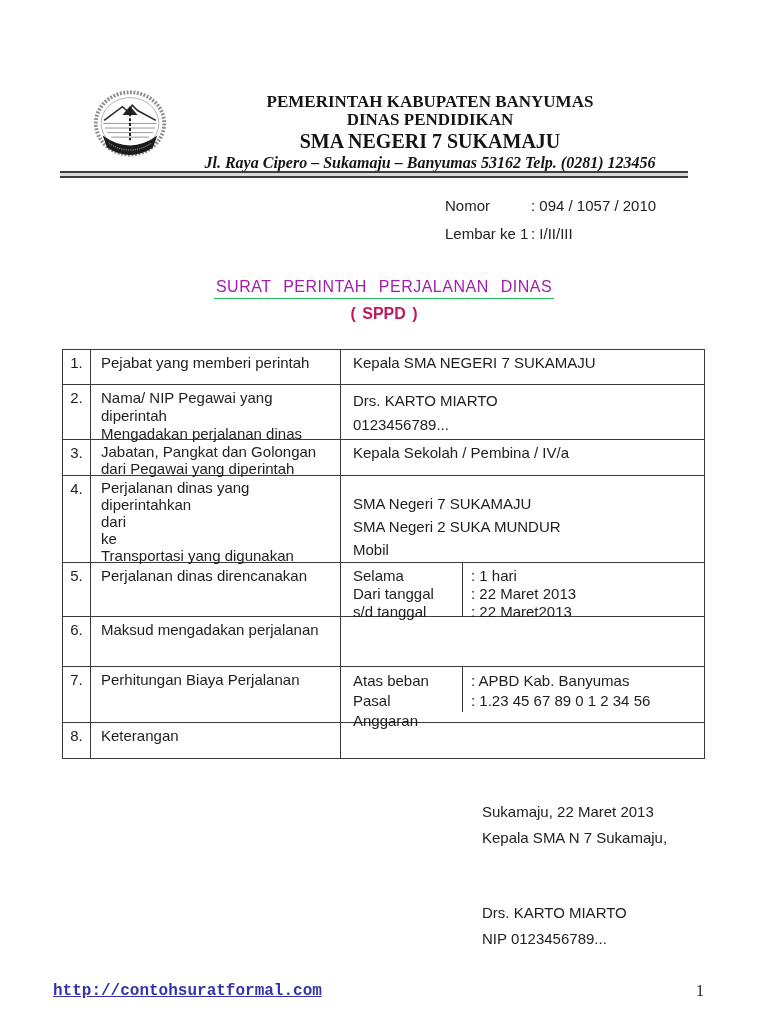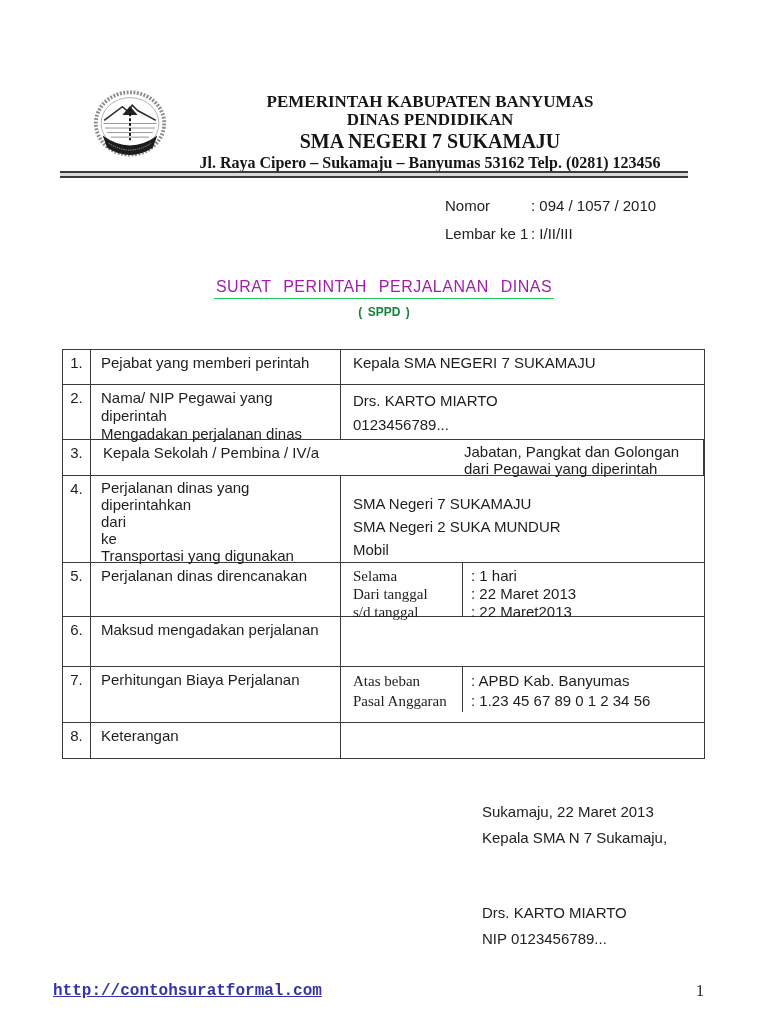--- a/index.html
+++ b/index.html
@@ -9,50 +9,50 @@
   }
   
   .emblem{position:absolute;left:92px;top:56px;}
   .header-text{
     position:absolute;left:150px;top:58px;width:560px;text-align:center;
     font-family:"Liberation Serif",serif;font-weight:bold;color:#151515;
   }
   .hl1{font-size:17px;line-height:19px;}
   .hl2{font-size:17px;line-height:18px;}
   .hl3{font-size:20px;line-height:24px;}
-  .hl4{font-size:16px;line-height:20px;}
+  .hl4{font-size:16px;line-height:20px;font-style:italic;}
   .rule{
     position:absolute;left:60px;top:137px;width:628px;height:3px;
     background:#d9d9d9;border-top:2px solid #3c3c3c;border-bottom:2px solid #3c3c3c;
   }
   
   .meta{position:absolute;left:445px;top:162px;font-size:15px;color:#222;}
   .meta-row{height:28px;line-height:20px;}
   .meta-label{display:inline-block;width:86px;}
   
   .title-block{position:absolute;left:0;top:244px;width:768px;text-align:center;}
   .title-main{
     font-size:16px;font-weight:normal;letter-spacing:.5px;word-spacing:7px;color:#a21caf;
     border-bottom:1px solid #22c55e;padding:0 2px 2px 2px;display:inline-block;
   }
-  .title-sub{font-size:12px;font-weight:bold;margin-top:6px;word-spacing:2px;color:#15803d;}
+  .title-sub{font-size:16px;font-weight:bold;margin-top:6px;word-spacing:2px;color:#be185d;}
   
   .sppd-table{
     position:absolute;left:62px;top:315px;width:643px;
     border:1px solid #3a3a3a;box-sizing:border-box;font-size:15px;
   }
   .t-row{display:flex;border-bottom:1px solid #3a3a3a;box-sizing:border-box;}
   .t-row:last-child{border-bottom:none;}
   .c{box-sizing:border-box;}
   .num{width:28px;border-right:1px solid #3a3a3a;text-align:center;padding-top:4px;line-height:18px;flex:none;}
   .label{width:250px;border-right:1px solid #3a3a3a;padding:4px 8px 0 10px;line-height:18px;flex:none;}
   .value{flex:1;padding:4px 8px 0 12px;line-height:18px;}
   .pre{white-space:pre-line;}
   .split{display:flex;padding:0;}
-  .sub-label{width:122px;border-right:1px solid #3a3a3a;box-sizing:border-box;padding:4px 4px 0 12px;flex:none;font-family:Liberation Serif, serif;}
+  .sub-label{width:122px;border-right:1px solid #3a3a3a;box-sizing:border-box;padding:4px 4px 0 12px;flex:none;}
   .sub-value{flex:1;padding:4px 8px 0 8px;}
   .r1{height:35px;}
   .r2{height:55px;}  .r2 .label{line-height:18px;}  .r2 .value{line-height:24px;}
   .r3{height:36px;}  .r3 .label{line-height:17px;padding-top:3px;}
   .r4{height:87px;}  .r4 .label{line-height:17px;padding-top:3px;}  .r4 .value{padding-top:16px;line-height:23px;}
   .r5{height:54px;}  .r5 .sub-label,.r5 .sub-value{line-height:18px;}
   .r6{height:50px;}  .r6 .value{line-height:26px;}
   .r7{height:56px;}  .r7 .sub-label,.r7 .sub-value{line-height:20px;}
   .r7 .sub-label{height:45px;align-self:flex-start;}
   .r8{height:35px;}
@@ -124,23 +124,23 @@
       <div class="c num">2.</div>
       <div class="c label pre">Nama/ NIP Pegawai yang
 diperintah
 Mengadakan perjalanan dinas</div>
       <div class="c value pre">Drs. KARTO MIARTO
 0123456789...</div>
     </div>
 
     <div class="t-row r3">
       <div class="c num">3.</div>
-      <div class="c value">Kepala Sekolah / Pembina / IV/a</div>
       <div class="c label pre">Jabatan, Pangkat dan Golongan
 dari Pegawai yang diperintah</div>
+      <div class="c value">Kepala Sekolah / Pembina / IV/a</div>
     </div>
 
     <div class="t-row r4">
       <div class="c num">4.</div>
       <div class="c label pre">Perjalanan dinas yang
 diperintahkan
 dari
 ke
 Transportasi yang digunakan</div>
       <div class="c value pre">SMA Negeri 7 SUKAMAJU

